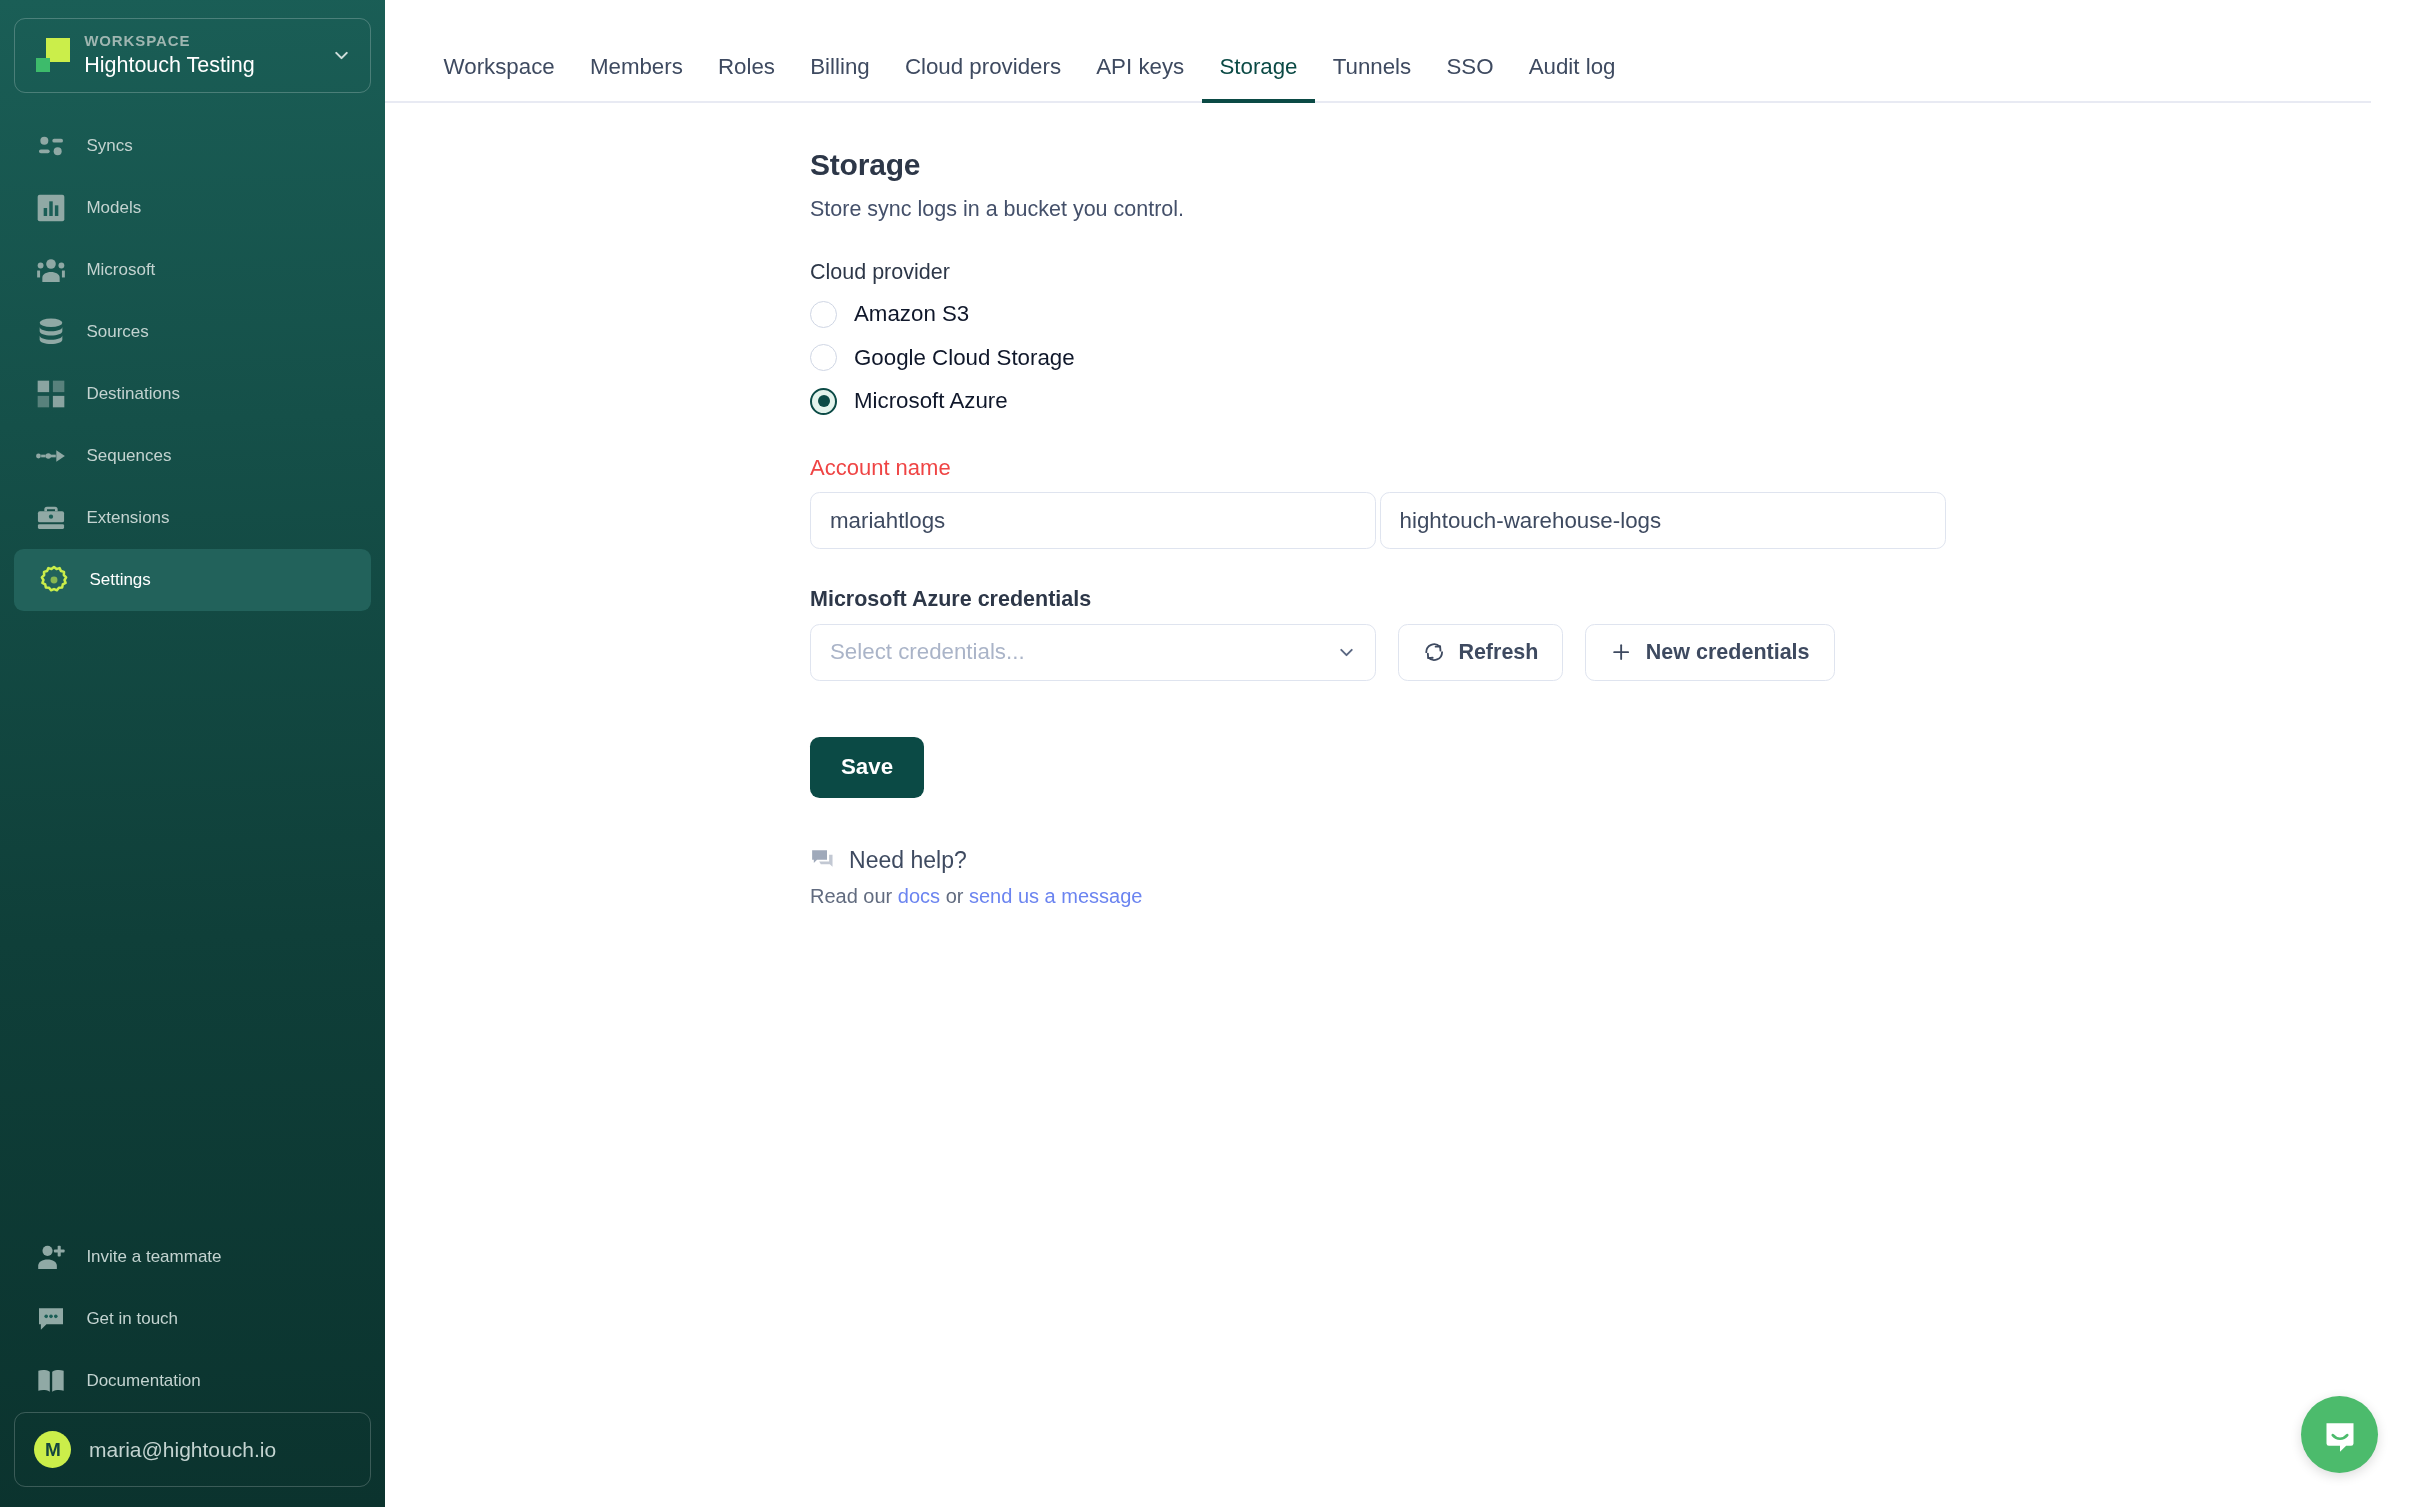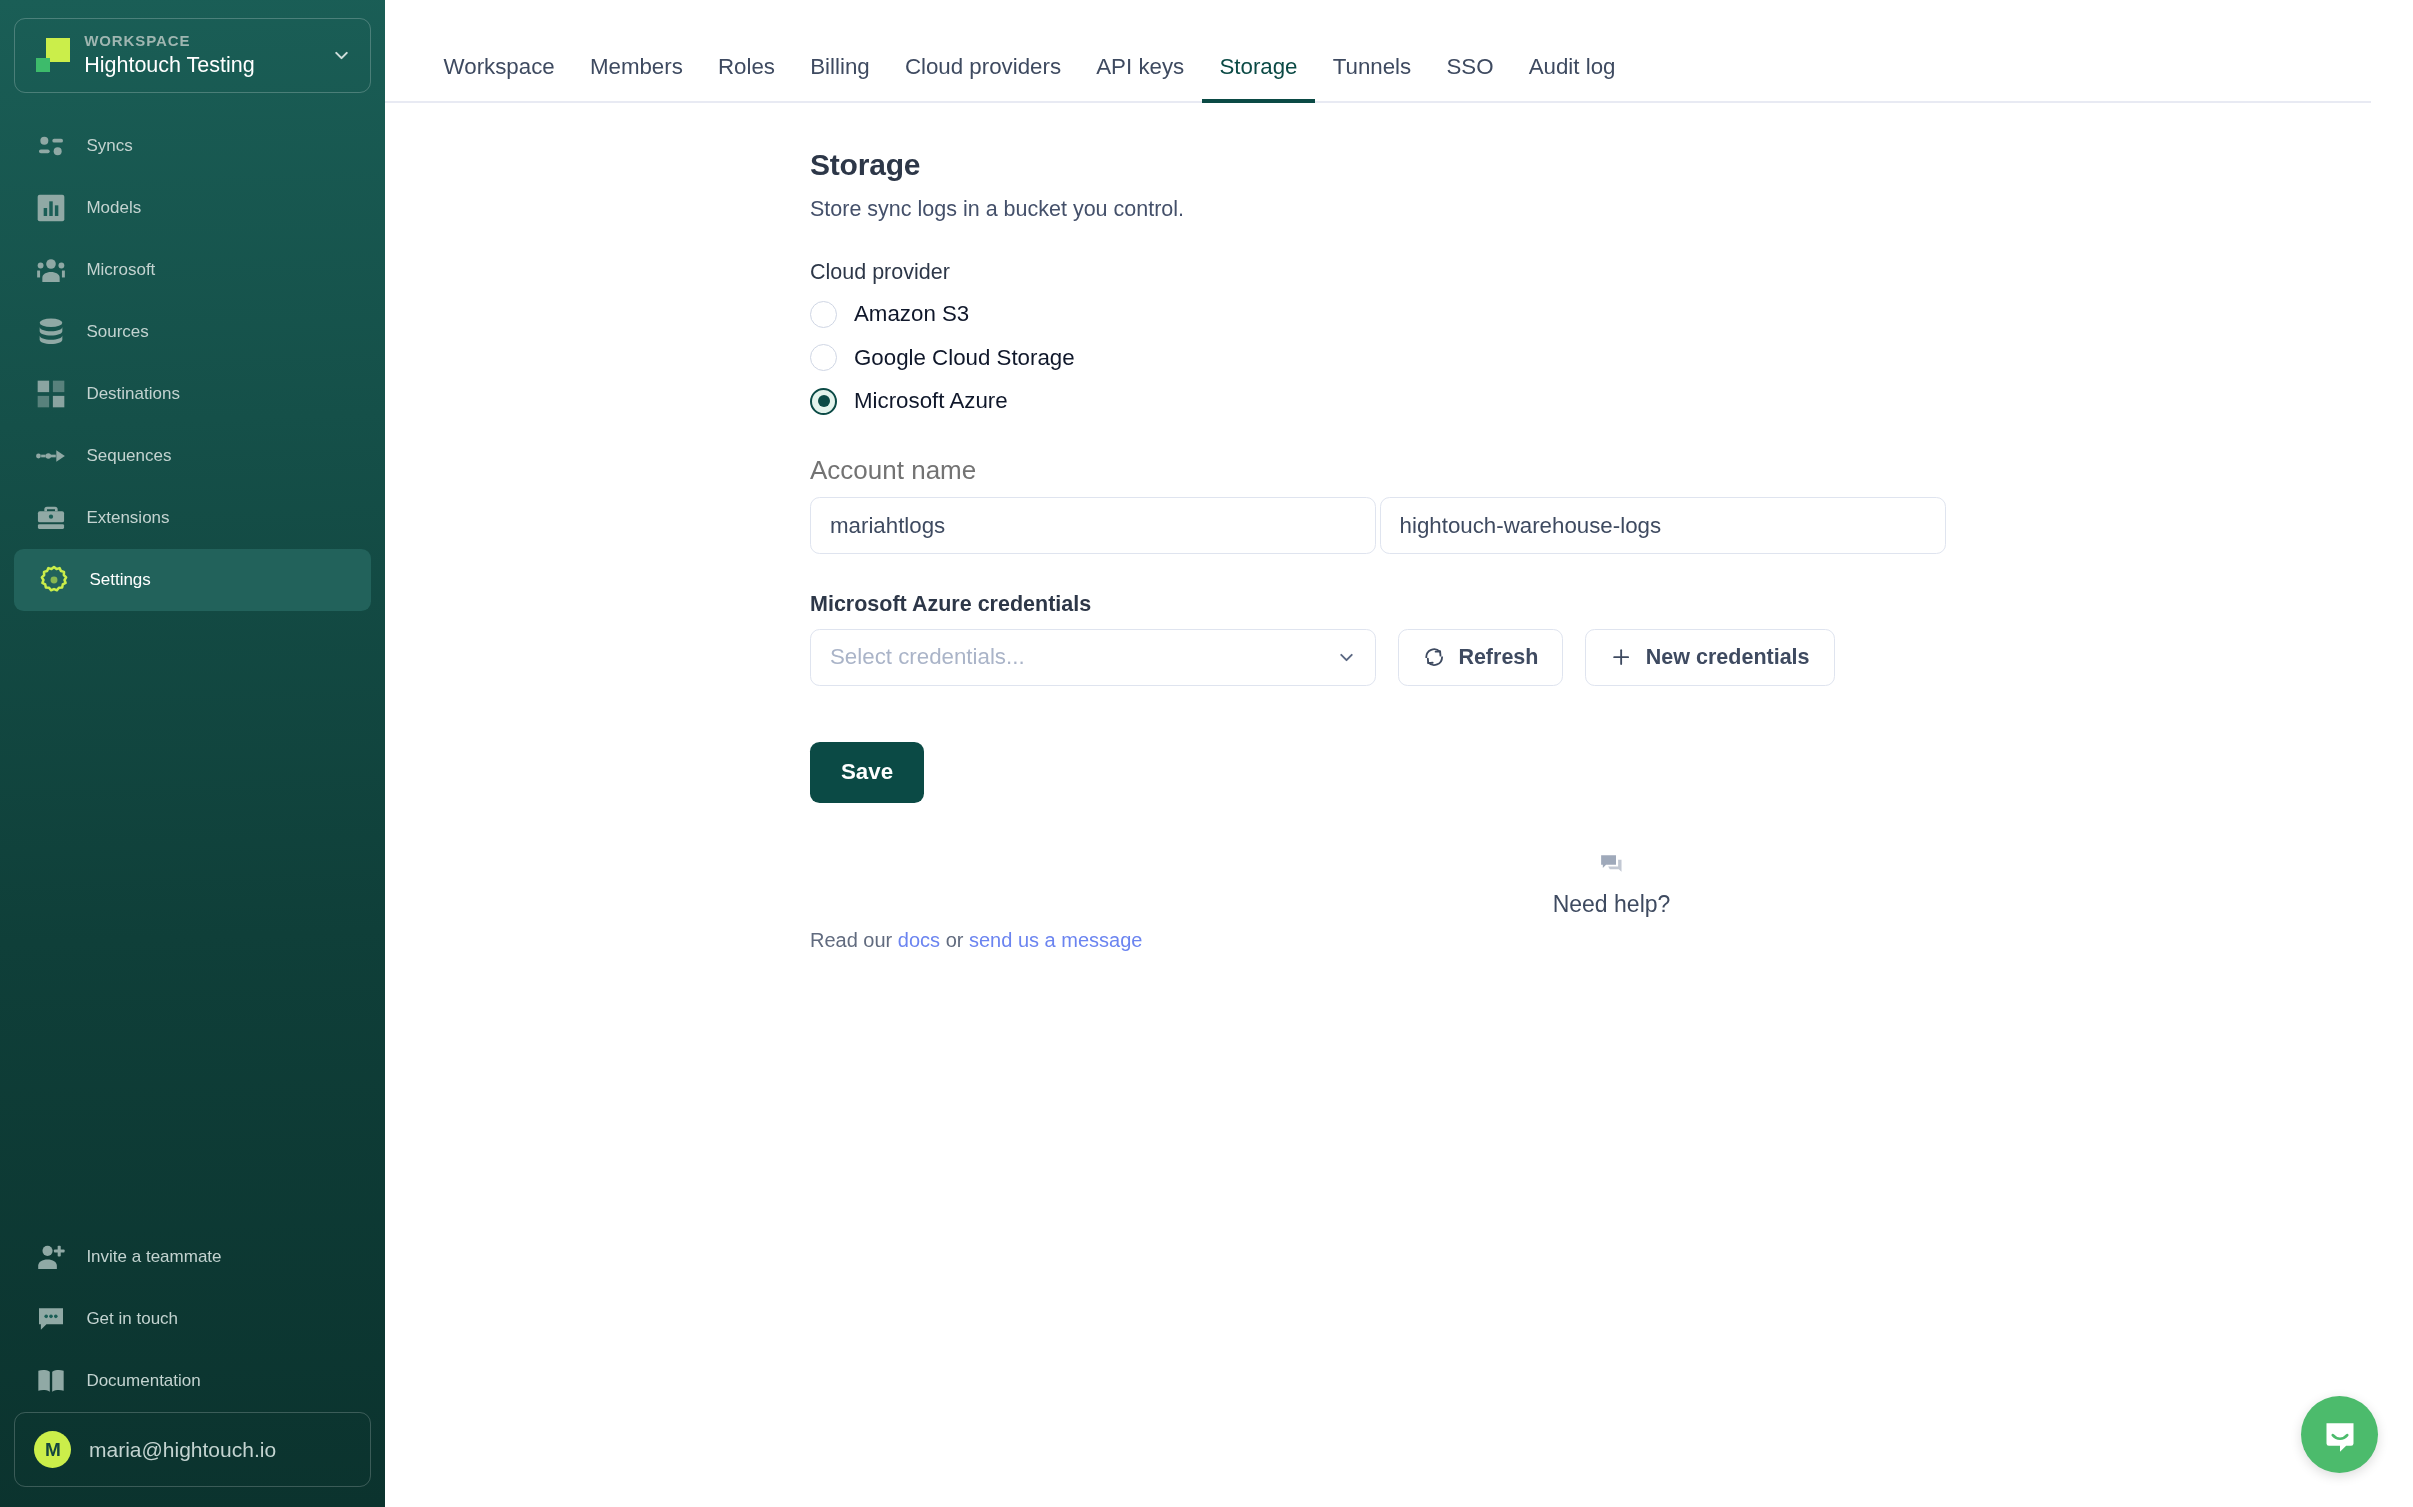--- a/index.html
+++ b/index.html
@@ -96,21 +96,21 @@
   .radio-row { display: flex; align-items: center; cursor: pointer; height: 34px; }
   .radio {
     width: 27px; height: 27px; border-radius: 50%;
     border: 1.6px solid #cfd6e4; background: #fff;
     flex: 0 0 27px; display: flex; align-items: center; justify-content: center;
   }
   .radio.checked { border: 2.4px solid #0b4a45; background: #e3f3ec; }
   .radio.checked .dot { width: 12px; height: 12px; border-radius: 50%; background: #0b4a45; }
   .radio-label { margin-left: 17px; font-size: 22.3px; color: #0f172a; }
 
-  .field-label { font-size: 26px; color: #737373; margin-top: 37px; }
+  .field-label { font-size: 22px; color: #ef4444; margin-top: 37px; }
   .text-input {
     margin-top: 11.2px;
     width: 566px; height: 57px;
     border: 1.6px solid #dfe4ef; border-radius: 9.6px;
     background: #fff;
     font-size: 22.3px; color: #3e4a60;
     padding: 0 19px;
     font-family: "Liberation Sans", sans-serif;
     outline: none;
   }
@@ -138,21 +138,21 @@
   .btn-save {
     margin-top: 56px;
     height: 61px; min-width: 114px;
     background: #0b4a45; color: #fff; border: none; border-radius: 9.6px;
     font-size: 22.3px; font-weight: 700; cursor: pointer;
     padding: 0 22.3px;
     font-family: "Liberation Sans", sans-serif;
   }
 
   .help { margin-top: 49px; }
-  .help-head { display: flex; align-items: center; gap: 13.6px; flex-direction: column; }
+  .help-head { display: flex; align-items: center; gap: 13.6px; }
   .help-icon { width: 25.5px; height: 25.5px; color: #9aa4b6; flex: 0 0 25.5px; }
   .help-title { font-size: 23px; color: #3e4a60; }
   .help-sub { margin-top: 11.2px; font-size: 20px; color: #616b7f; }
   .help-sub a { color: #6b84f0; text-decoration: none; cursor: pointer; }
 
   .intercom {
     position: absolute; right: 35px; bottom: 35px;
     width: 77px; height: 77px; border-radius: 50%;
     background: #4cbb6c; cursor: pointer;
     display: flex; align-items: center; justify-content: center;

